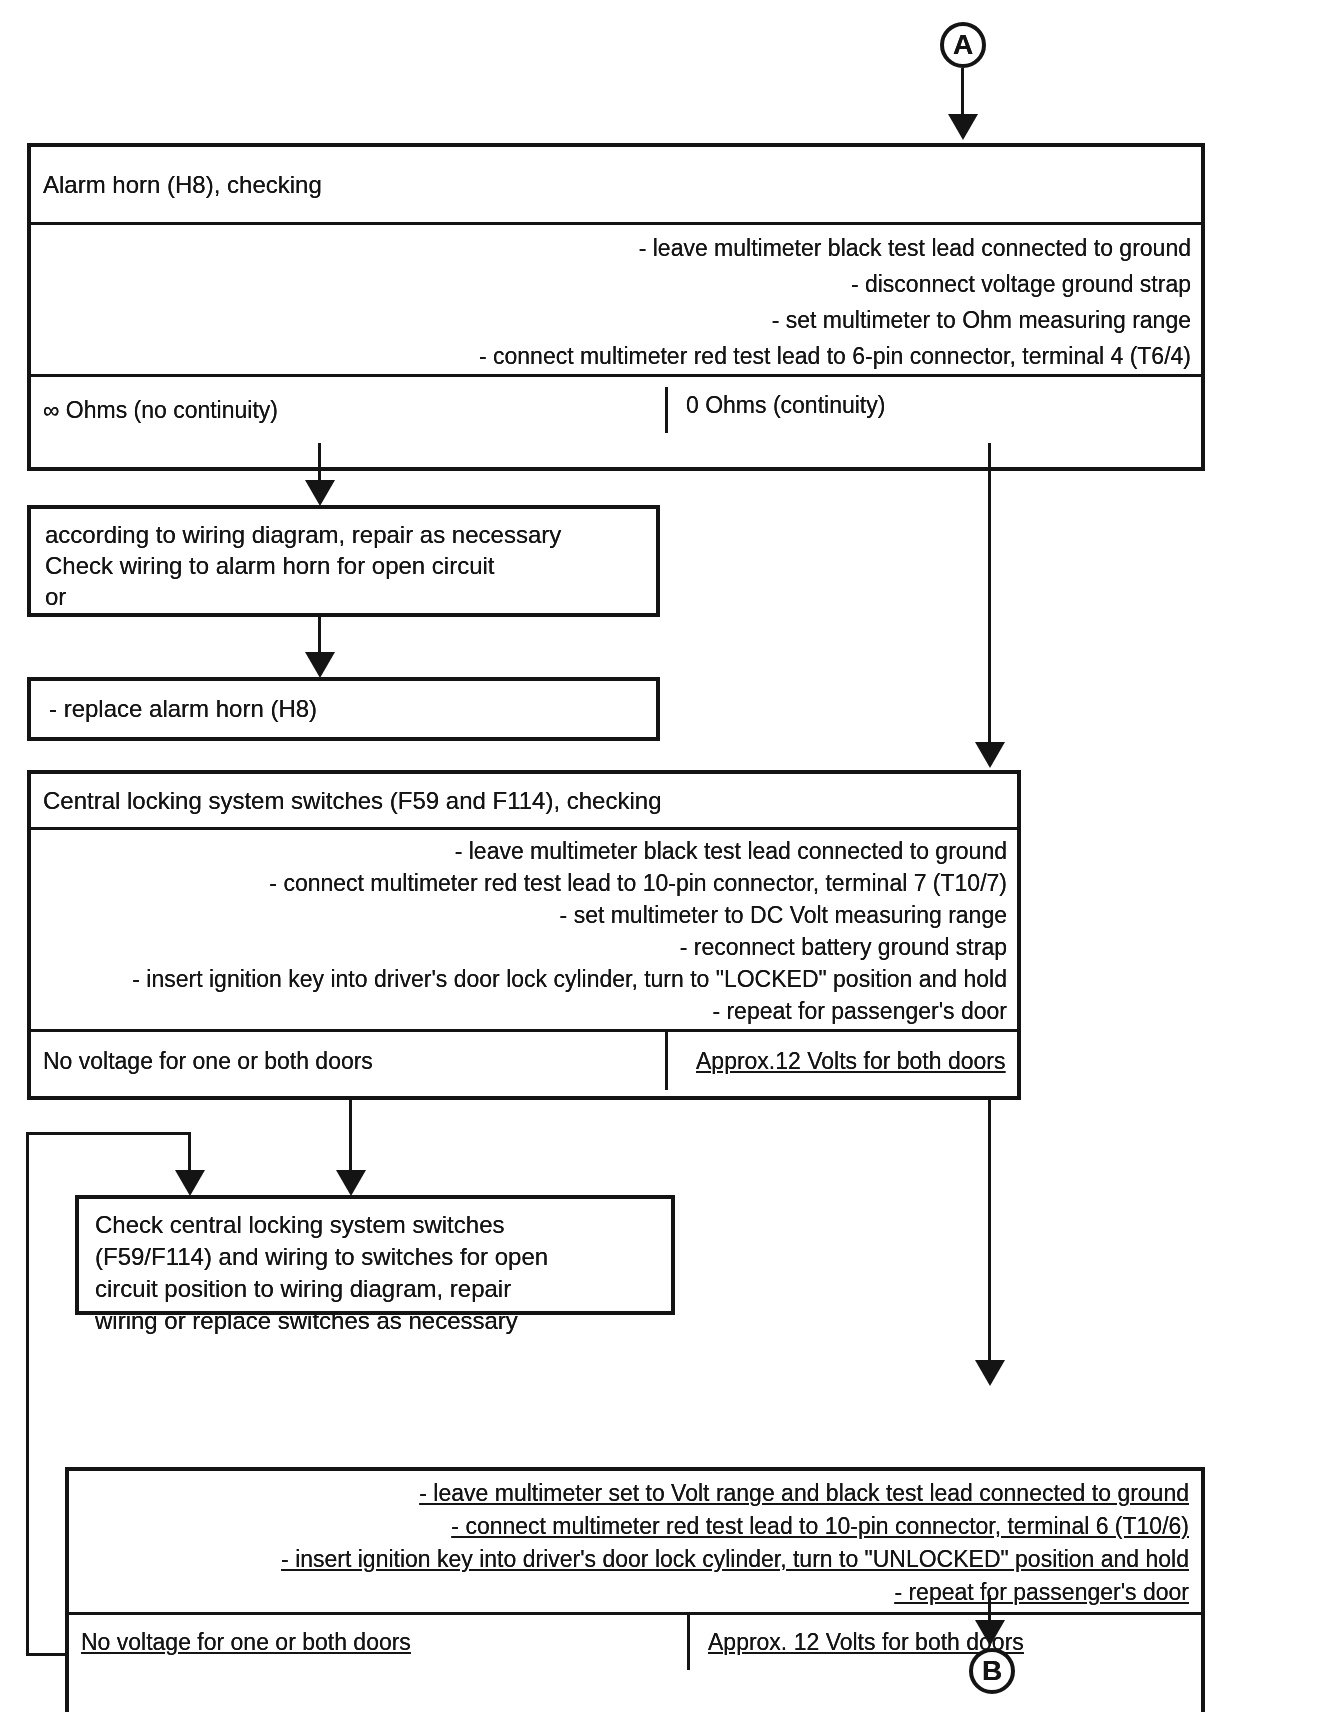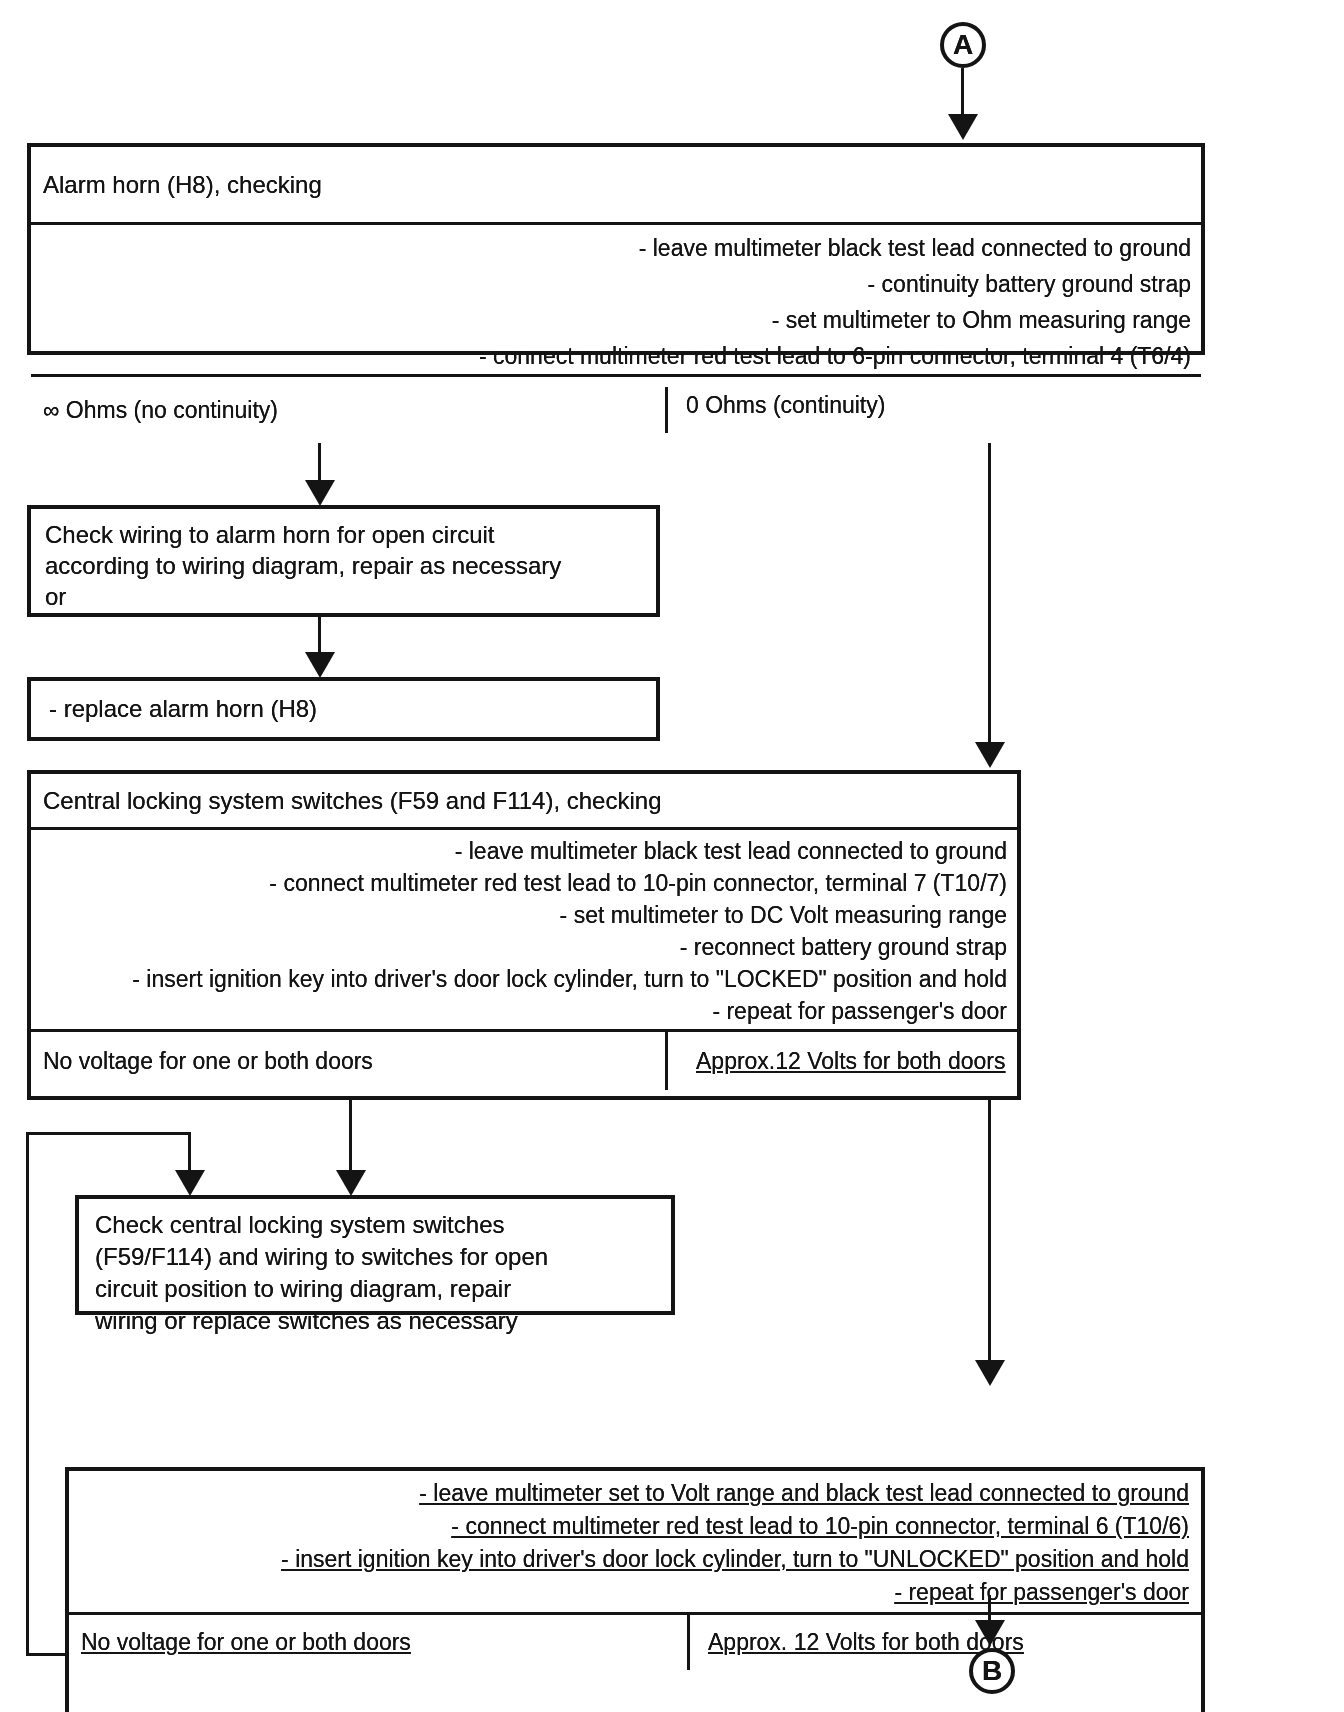--- a/index.html
+++ b/index.html
@@ -33,21 +33,21 @@
   .steps-row div{white-space:nowrap;text-align:right;}
   .outcome-row{display:flex;font-size:23px;}
   .outcome-cell{display:flex;align-items:center;padding-left:12px;white-space:nowrap;}
 
   
   #circle-a{left:940px;top:22px;}
   #line-a{left:961px;top:68px;width:3px;height:48px;}
   #head-a{left:948px;top:114px;}
 
   
-  #box1{left:27px;top:143px;width:1178px;height:212px;}
+  #box1{left:27px;top:143px;width:1178px;height:328px;}
   #box1 .title-row{height:78px;}
   #box1 .steps-row{height:152px;padding:5px 10px;line-height:36px;}
   #box1 .outcome-row{height:56px;}
   #box1 .outcome-cell.left{width:637px;border-right:3px solid #141414;margin-top:10px;}
   #box1 .outcome-cell.right{flex:1;padding-left:18px;}
 
   
   #line1{left:318px;top:443px;width:3px;height:42px;}
   #head1{left:305px;top:480px;}
   #check-wiring{left:27px;top:505px;width:633px;height:112px;
@@ -107,36 +107,36 @@
   <div class="connector txt" id="circle-a">
     <span>A</span>
   </div>
   <div class="vline" id="line-a"></div>
   <div class="arrow-down" id="head-a"></div>
 
   <div class="fbox" id="box1">
     <div class="title-row txt">Alarm horn (H8), checking</div>
     <div class="steps-row txt">
       <div>- leave multimeter black test lead connected to ground</div>
-      <div>- continuity battery ground strap</div>
+      <div>- disconnect voltage ground strap</div>
       <div>- set multimeter to Ohm measuring range</div>
       <div>- connect multimeter red test lead to 6-pin connector, terminal 4 (T6/4)</div>
     </div>
     <div class="outcome-row">
       <div class="outcome-cell left txt">∞ Ohms (no continuity)</div>
       <div class="outcome-cell right txt">0 Ohms (continuity)</div>
     </div>
   </div>
 
   <div class="vline" id="line1"></div>
   <div class="arrow-down" id="head1"></div>
 
   <div class="fbox txt" id="check-wiring">
+    <div>according to wiring diagram, repair as necessary</div>
     <div>Check wiring to alarm horn for open circuit</div>
-    <div>according to wiring diagram, repair as necessary</div>
     <div>or</div>
   </div>
 
   <div class="vline" id="line2"></div>
   <div class="arrow-down" id="head2"></div>
 
   <div class="fbox txt" id="replace-horn">
     <span>- replace alarm horn (H8)</span>
   </div>
 

